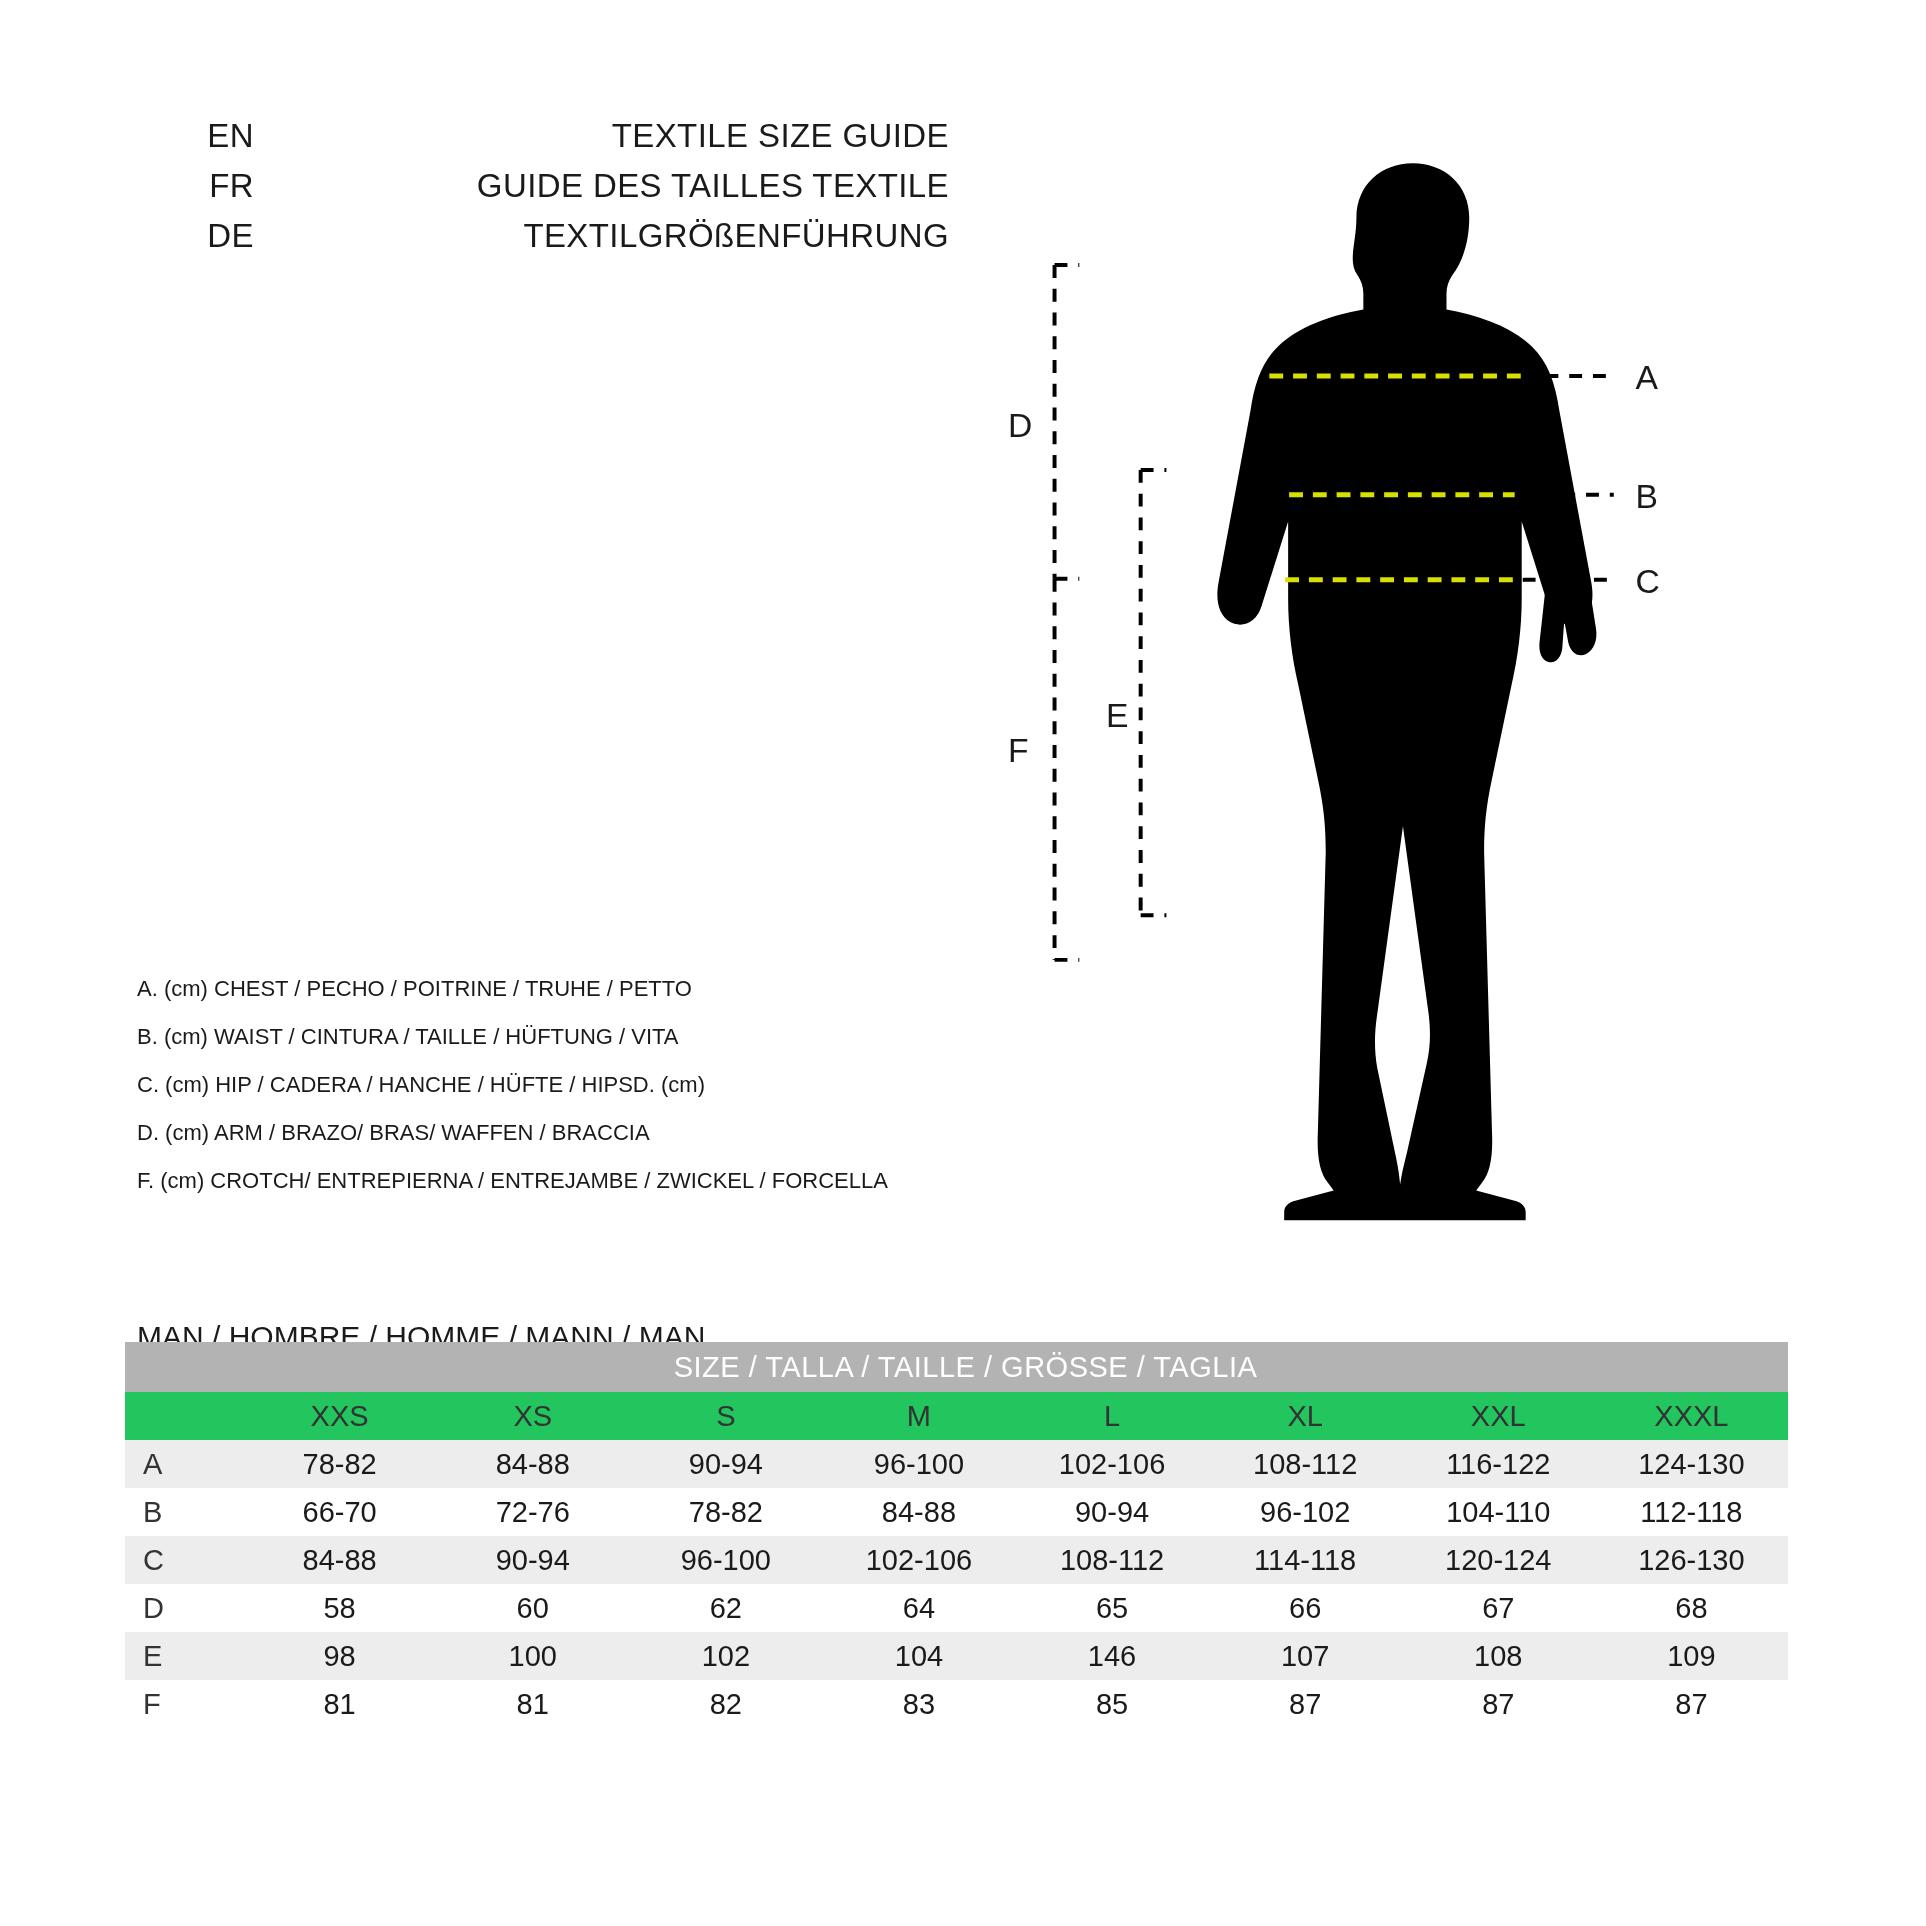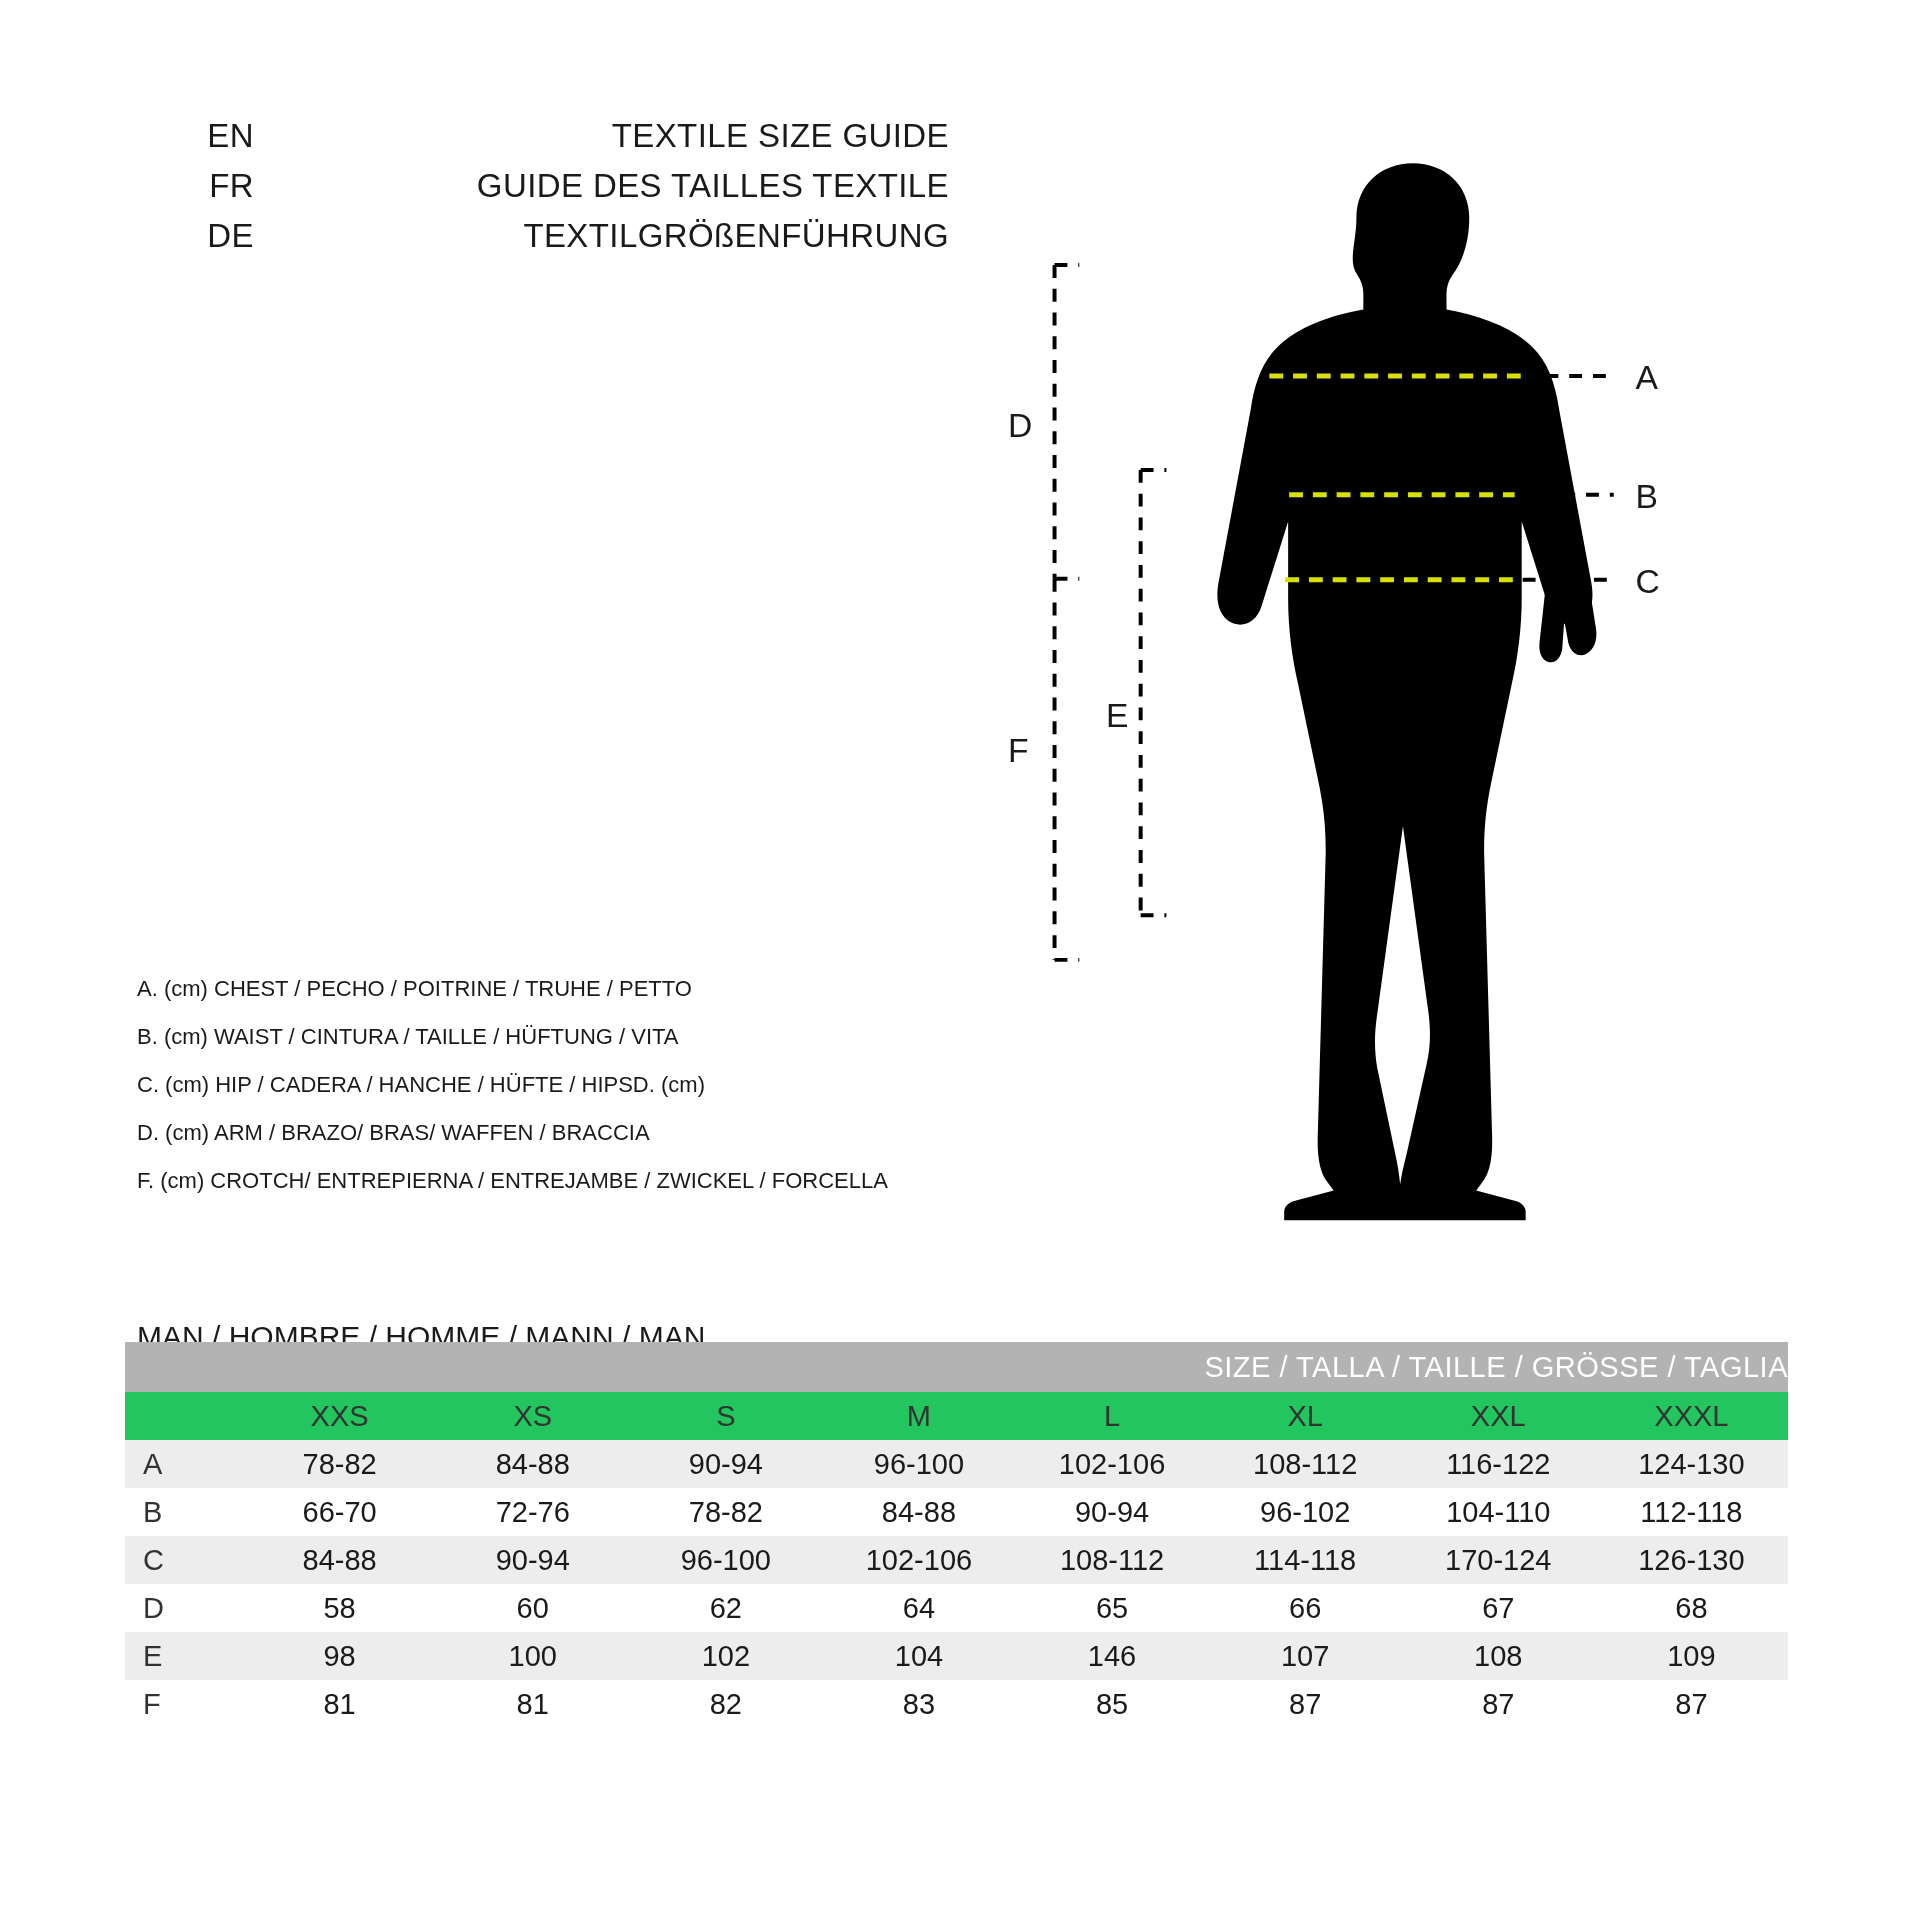--- a/index.html
+++ b/index.html
@@ -83,21 +83,21 @@
   }
   #size-table td, #size-table th {
     padding: 0;
     height: 48px;
     text-align: center;
     font-weight: normal;
   }
   #size-table .hdr-band td {
     background: #b3b3b3;
     color: #ffffff;
-    text-align: right;
+    text-align: center;
     padding-left: 18px;
     height: 50px;
     font-size: 29px;
     letter-spacing: 0.5px;
   }
   #size-table .row-label {
     width: 89px;
     text-align: left;
     padding-left: 18px;
     color: #333333;
@@ -287,21 +287,21 @@
     </tr>
 
     <tr class="shaded">
       <td class="row-label">C</td>
       <td>84-88</td>
       <td>90-94</td>
       <td>96-100</td>
       <td>102-106</td>
       <td>108-112</td>
       <td>114-118</td>
-      <td>170-124</td>
+      <td>120-124</td>
       <td>126-130</td>
     </tr>
 
     <tr class="plain">
       <td class="row-label">D</td>
       <td>58</td>
       <td>60</td>
       <td>62</td>
       <td>64</td>
       <td>65</td>

